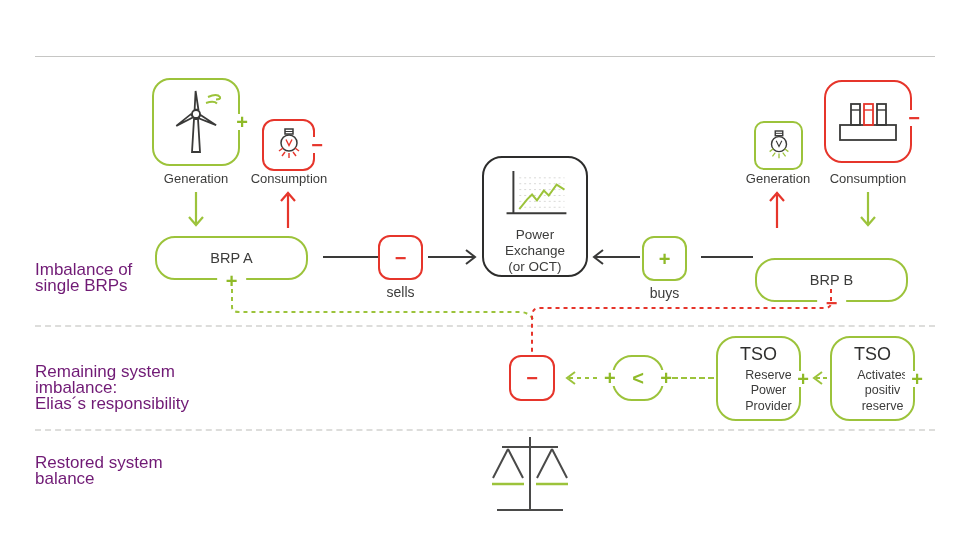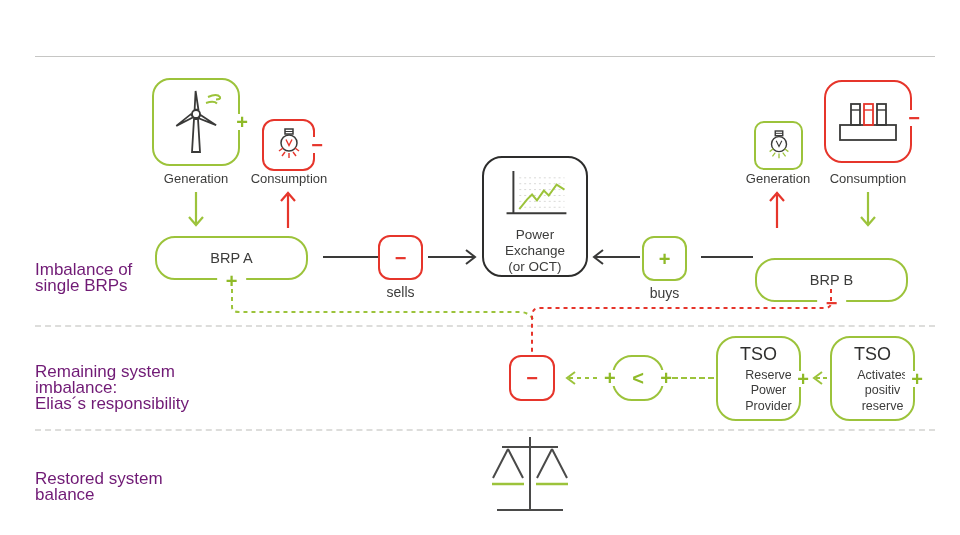--- a/index.html
+++ b/index.html
@@ -236,21 +236,21 @@
   </svg>
 
   <div class="box green-b tso-box" style="left:830px; top:336px; width:85px; height:85px;">
     <div class="tso-title">TSO</div>
     <div class="tso-line">Activates</div>
     <div class="tso-line">positiv</div>
     <div class="tso-line">reserve</div>
     <span class="sign green sign-right">+</span>
   </div>
 
-  <div class="rowlbl" style="top:455px;margin-top:16px;">
+  <div class="rowlbl" style="top:455px;">
     <div>Restored system</div>
     <div>balance</div>
   </div>
 
   <svg class="abs" style="left:475px; top:432px;" width="110" height="84">
     <g stroke="#4a4a49" stroke-width="2" fill="none">
       <line x1="55" y1="5" x2="55" y2="78"></line>
       <line x1="27" y1="15" x2="83" y2="15"></line>
       <line x1="22" y1="78" x2="88" y2="78"></line>
       <path d="M33,17 L18,46 M33,17 L48,46"></path>

